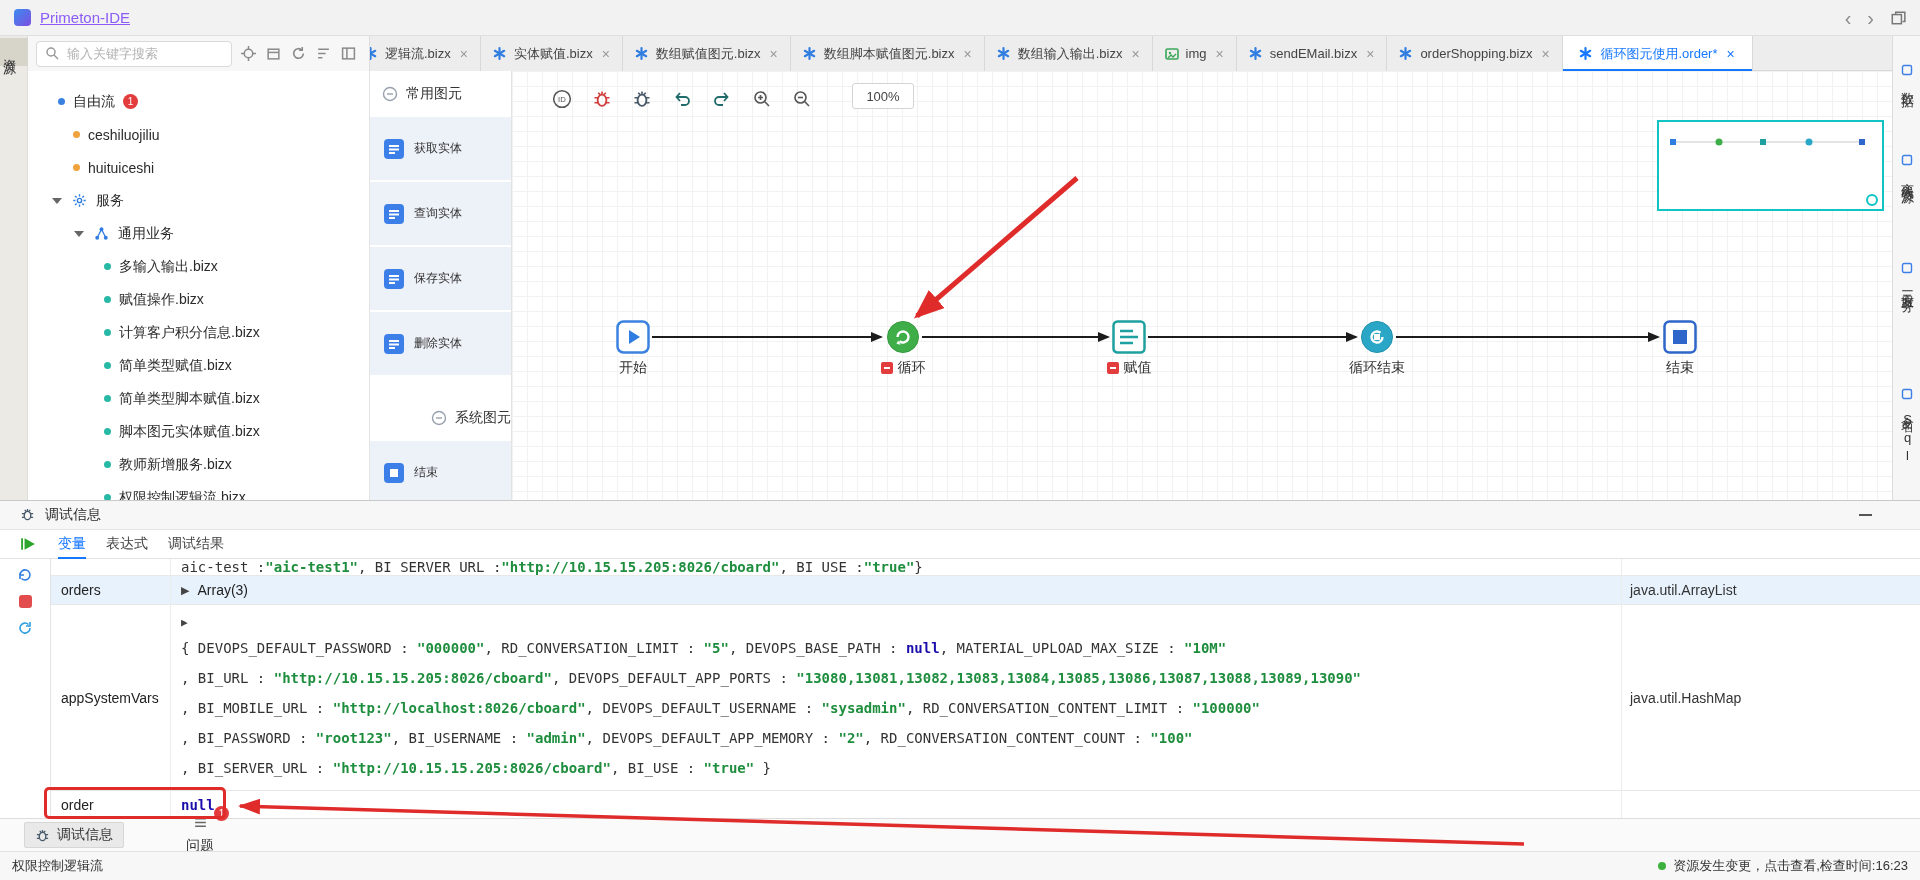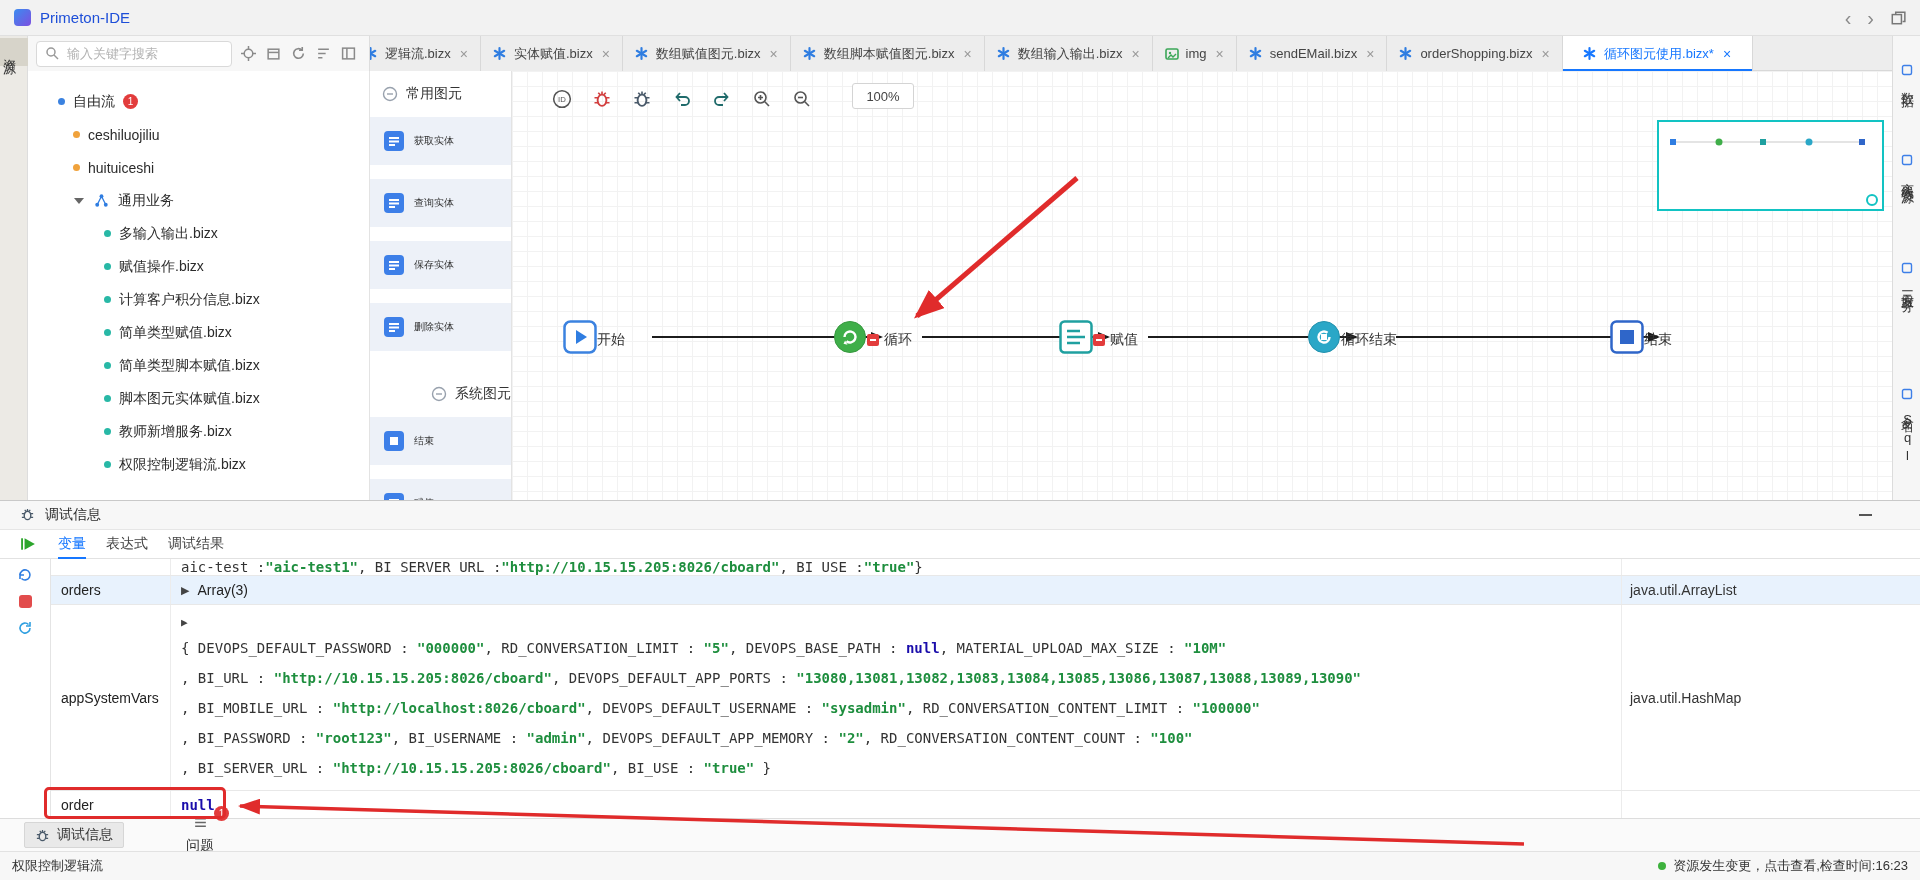--- a/index.html
+++ b/index.html
@@ -3,21 +3,21 @@
 <meta charset="utf-8">
 <style>
 *{margin:0;padding:0;box-sizing:border-box;}
 html,body{width:1920px;height:880px;}
 body{font-family:"Liberation Sans","DejaVu Sans",sans-serif;font-size:14px;color:#333;background:#fff;overflow:hidden;}
 .app{position:relative;width:1920px;height:880px;background:#f0f0f0;overflow:hidden;}
 
 
 .titlebar{position:absolute;left:0;top:0;width:1920px;height:36px;background:#f2f2f2;border-bottom:1px solid #e0e0e0;display:flex;align-items:center;padding:0 14px;}
 .app-logo{width:17px;height:17px;border-radius:4px;background:linear-gradient(135deg,#3b8cf0,#7c4fe0);margin-right:9px;}
-.app-title{font-size:15px;color:#1d4ed8;}
+.app-title{font-size:15px;color:#8b5cf6;text-decoration:underline;}
 .title-controls{margin-left:auto;display:flex;align-items:center;gap:16px;}
 .nav-chev{font-size:20px;color:#8a8a8a;line-height:1;cursor:pointer;}
 .ic16{width:16px;height:16px;display:inline-flex;cursor:pointer;}
 
 
 .tabbar{position:absolute;left:0;top:36px;width:1920px;height:35px;background:#ededed;border-bottom:1px solid #d8d8d8;}
 .search-zone{position:absolute;left:28px;top:0;width:342px;height:35px;display:flex;align-items:center;background:#f7f7f7;border-right:1px solid #ddd;padding-left:8px;gap:9px;}
 .search-box{display:flex;align-items:center;gap:6px;width:196px;height:26px;background:#fff;border:1px solid #d9d9d9;border-radius:4px;padding:0 8px;}
 .search-box input{border:none;outline:none;width:148px;font-size:13px;color:#333;background:transparent;font-family:inherit;}
 .search-box input::placeholder{color:#b3b3b3;}
@@ -41,32 +41,32 @@
 .dot{width:7px;height:7px;border-radius:50%;flex:none;}
 .dot.blue{background:#3b82e0;}.dot.orange{background:#f0a23c;}.dot.teal{background:#28b8a6;}
 .badge-red{min-width:15px;height:15px;border-radius:8px;background:#e23c3c;color:#fff;font-size:10px;display:flex;align-items:center;justify-content:center;padding:0 3px;}
 .i1{padding-left:30px;}.i2{padding-left:45px;}.i1b{padding-left:24px;}.i2b{padding-left:46px;}.i3{padding-left:76px;}
 .tree-ic{width:16px;height:16px;display:inline-flex;flex:none;}
 
 
 .palette{position:absolute;left:370px;top:71px;width:142px;height:429px;background:#fff;border-right:1px solid #e3e3e3;overflow:hidden;}
 .pal-header{height:46px;display:flex;align-items:center;gap:8px;padding-left:12px;font-size:14px;color:#333;cursor:pointer;background:#fff;}
 .pal-header.second{margin-top:20px;justify-content:flex-end;}
-.pal-item{height:48px;margin-bottom:14px;background:#edf1f8;display:flex;align-items:center;gap:10px;padding-left:14px;font-size:10px;color:#333;cursor:pointer;}
+.pal-item{height:63px;margin-bottom:2px;background:#edf1f8;display:flex;align-items:center;gap:10px;padding-left:14px;font-size:12px;color:#333;cursor:pointer;}
 .pal-ic{width:20px;height:20px;display:inline-flex;flex:none;}
 
 
 .canvas{position:absolute;left:512px;top:71px;width:1380px;height:429px;background:#fff;
 background-image:linear-gradient(to right,#f2f2f2 1px,transparent 1px),linear-gradient(to bottom,#f2f2f2 1px,transparent 1px);
 background-size:15px 15px;overflow:hidden;}
 .canvas-toolbar{position:absolute;left:40px;top:8px;height:30px;display:flex;align-items:flex-end;gap:20px;}
 .cicon{width:20px;height:20px;display:inline-flex;cursor:pointer;flex:none;}
 .zoom-box{margin-left:20px;width:62px;height:26px;border:1px solid #d4d4d4;background:#fff;border-radius:3px;display:flex;align-items:center;justify-content:center;font-size:13px;color:#444;cursor:pointer;}
 .connectors{position:absolute;left:0;top:0;width:1380px;height:429px;}
-.node{position:absolute;width:140px;display:flex;flex-direction:row;align-items:center;cursor:pointer;top:249px;}
+.node{position:absolute;width:140px;display:flex;flex-direction:column;align-items:center;cursor:pointer;top:249px;}
 .nicon{width:34px;height:34px;display:inline-flex;}
 .nlabel-row{margin-top:5px;display:flex;align-items:center;gap:5px;}
 .nlabel{font-size:14px;color:#333;}
 .nbadge{width:12px;height:12px;border-radius:2px;background:#e23c3c;position:relative;flex:none;}
 .nbadge::after{content:"";position:absolute;left:3px;top:5px;width:6px;height:2px;background:#fff;}
 .minimap{position:absolute;left:1145px;top:49px;width:227px;height:91px;background:#fff;border:2px solid #12c3c3;cursor:pointer;}
 
 
 .right-rail{position:absolute;left:1892px;top:36px;width:28px;height:464px;background:#f6f6f6;border-left:1px solid #dcdcdc;}
 .rail-item{position:absolute;left:0;width:28px;display:flex;flex-direction:column;align-items:center;gap:5px;cursor:pointer;}
@@ -291,21 +291,21 @@
       <div class="tab active">
         <span class="tab-ic">
             <svg viewBox="0 0 12 12" width="13" height="13">
               <g stroke="#1677ff" stroke-width="2" stroke-linecap="round">
                 <path d="M6 1v10"></path>
                 <path d="M1.7 3.5l8.6 5"></path>
                 <path d="M10.3 3.5l-8.6 5"></path>
               </g>
             </svg>
           </span>
-        <span>循环图元使用.bizx*</span>
+        <span>循环图元使用.order*</span>
         <span class="tab-close">×</span>
       </div>
     </div>
   </div>
 
   <div class="left-rail">
     <span class="rail-label">资源</span>
   </div>
 
   <div class="tree-panel">
@@ -314,20 +314,30 @@
       <span>自由流</span>
       <span class="badge-red">1</span>
     </div>
     <div class="tree-row i2">
       <span class="dot orange"></span>
       <span>ceshiluojiliu</span>
     </div>
     <div class="tree-row i2">
       <span class="dot orange"></span>
       <span>huituiceshi</span>
+    </div>
+    <div class="tree-row i1b">
+      <span class="caret"></span>
+      <span class="tree-ic">
+          <svg viewBox="0 0 14 14" width="15" height="15">
+            <circle cx="7" cy="7" r="2" fill="none" stroke="#2f7de1" stroke-width="1.3"></circle>
+            <path d="M7 1.2v2M7 10.8v2M1.2 7h2M10.8 7h2M2.9 2.9l1.4 1.4M9.7 9.7l1.4 1.4M11.1 2.9L9.7 4.3M4.3 9.7l-1.4 1.4" stroke="#2f7de1" stroke-width="1.3"></path>
+          </svg>
+        </span>
+      <span>服务</span>
     </div>
     <div class="tree-row i2b">
       <span class="caret"></span>
       <span class="tree-ic">
           <svg viewBox="0 0 14 14" width="15" height="15">
             <circle cx="3" cy="11" r="1.8" fill="#2f7de1"></circle>
             <circle cx="7" cy="3" r="1.8" fill="#2f7de1"></circle>
             <circle cx="11" cy="11" r="1.8" fill="#2f7de1"></circle>
             <path d="M7 3L3 11M7 3l4 8" stroke="#2f7de1" stroke-width="1.2" fill="none"></path>
           </svg>

